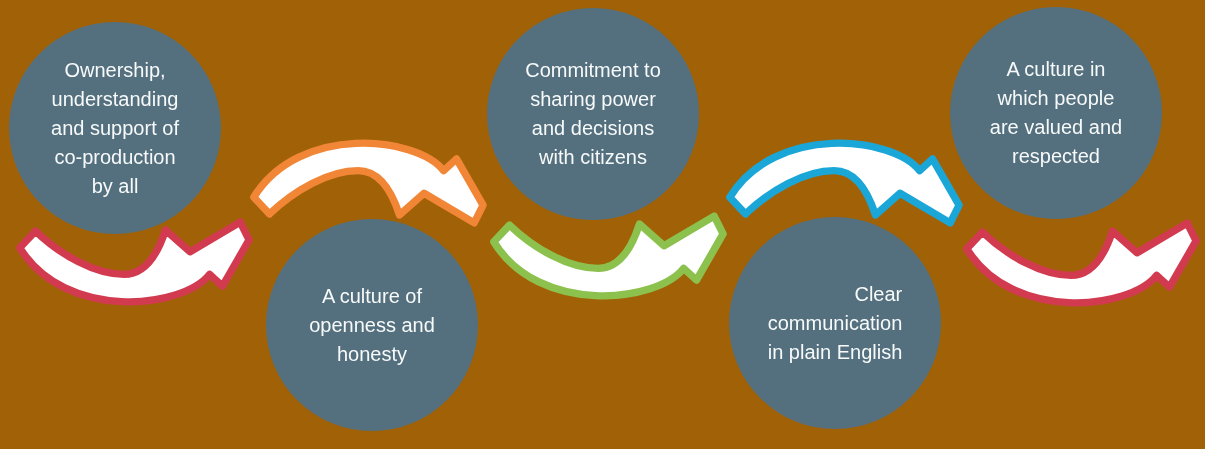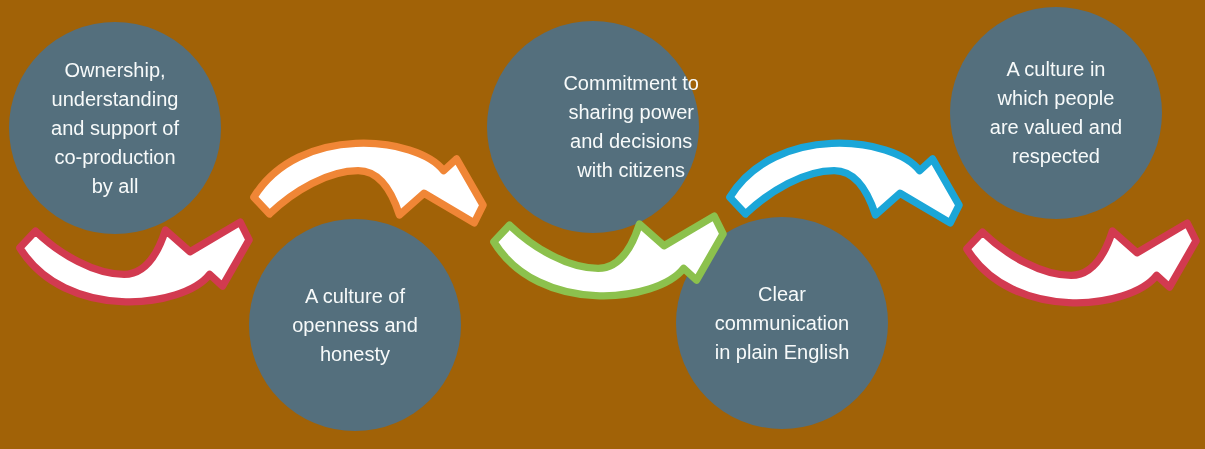--- a/index.html
+++ b/index.html
@@ -27,23 +27,23 @@
     text-align: center;
   }
   .circle .label {
     color: #F7FAFA;
     font-size: 20px;
     line-height: 29px;
     white-space: pre-line;
     max-width: 200px;
   }
   .c1 { left: 9px;   top: 22px;  }
-  .c2 { left: 249px; top: 219px; }
-  .c3 { left: 487px; top: 21px; justify-content: flex-end;  }
-  .c4 { left: 676px; top: 217px; }
+  .c2 { left: 266px; top: 219px; }
+  .c3 { left: 487px; top: 8px;  }
+  .c4 { left: 729px; top: 217px; text-align: right; }
   .c5 { left: 950px; top: 7px;  }
 
   .arrow {
     position: absolute;
     overflow: visible;
   }
   .arrow.flip { transform: scaleY(-1); }
   .a1 { left: 6px;    top: 215px; }
   .a2 { left: 240px;  top: 131px; }
   .a3 { left: 480px;  top: 209px; }

